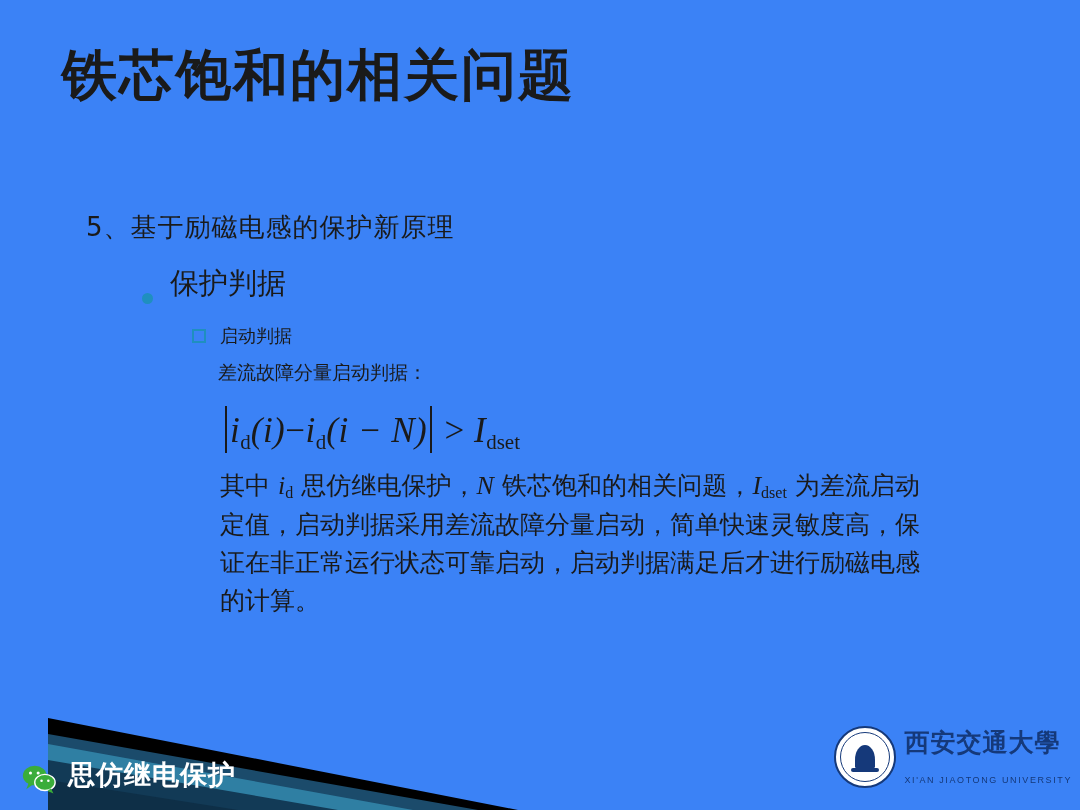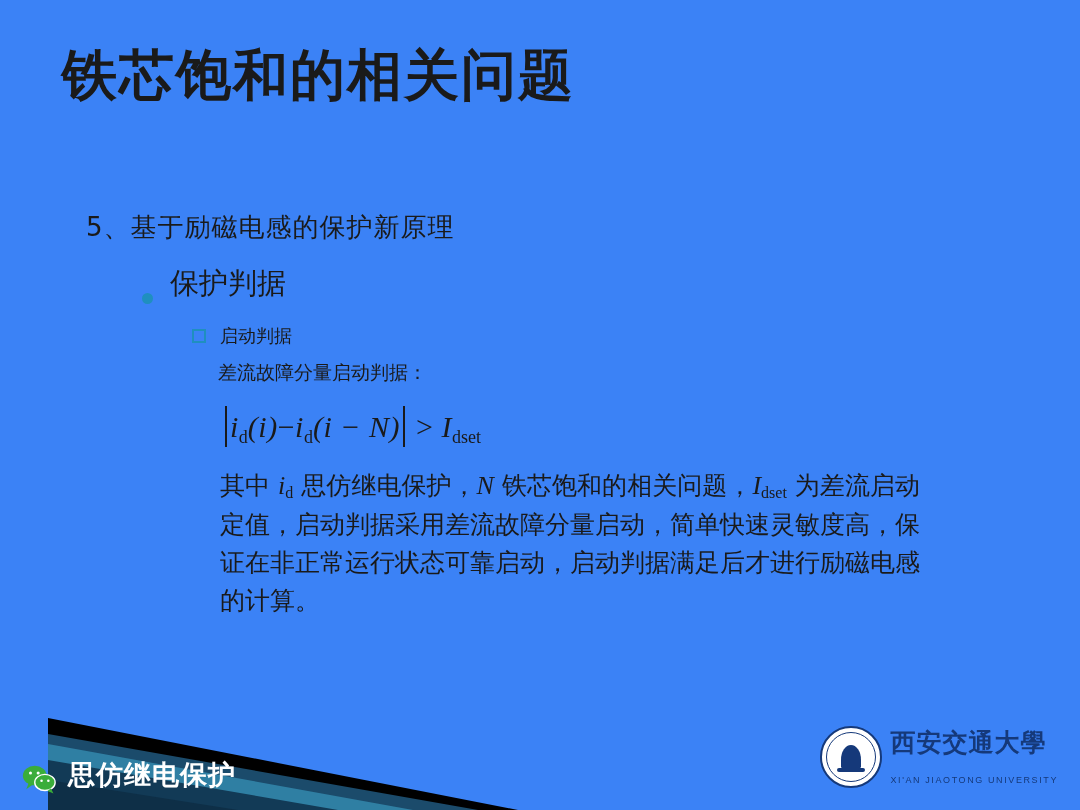--- a/index.html
+++ b/index.html
@@ -99,21 +99,21 @@
     font-family: Liberation Serif, serif;
     white-space: nowrap;
   }
 
   
   .formula {
     position: absolute;
     left: 222px;
     top: 406px;
     font-family: "Liberation Serif", "DejaVu Serif", serif;
-    font-size: 30px;
+    font-size: 35px;
     color: #1a1a1a;
     white-space: nowrap;
     letter-spacing: 0.5px;
   }
   .formula i { font-style: italic; }
   .formula .sub {
     font-size: 0.6em;
     vertical-align: -0.32em;
     font-style: normal;
     letter-spacing: 0;
@@ -178,21 +178,21 @@
     position: absolute;
     left: 22px;
     bottom: 16px;
     width: 34px;
     height: 30px;
   }
 
   
   .logo {
     position: absolute;
-    right: 22px;
+    right: 8px;
     bottom: 22px;
     display: flex;
     align-items: center;
     gap: 8px;
   }
   .logo-seal {
     width: 58px;
     height: 58px;
     border-radius: 50%;
     border: 2px solid #15397a;

